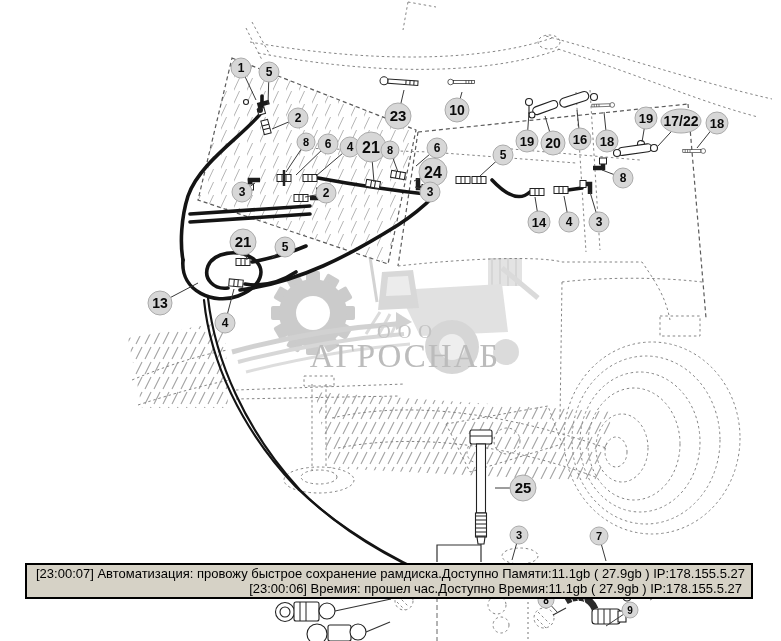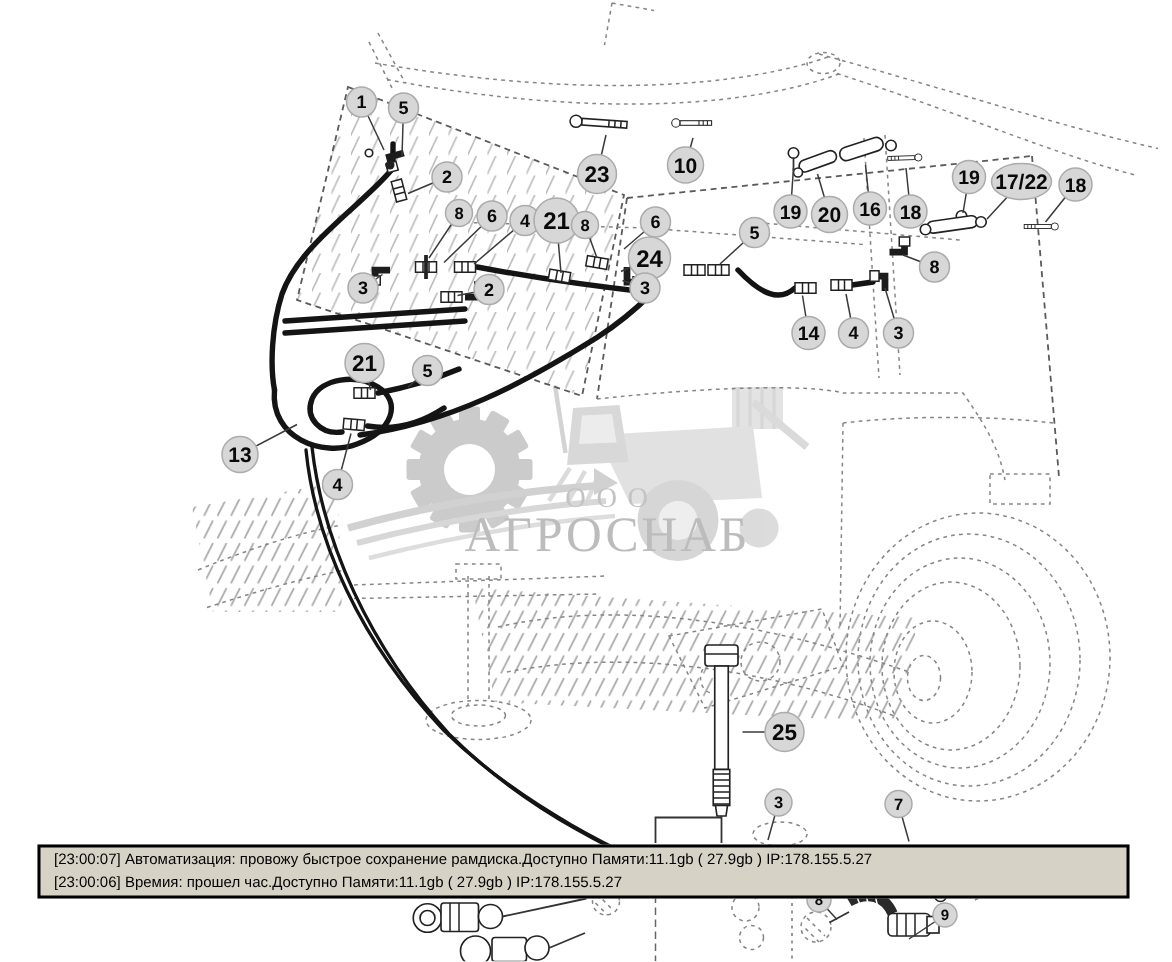--- a/index.html
+++ b/index.html
@@ -3,22 +3,22 @@
 <meta charset="utf-8">
 <style>
   html,body{margin:0;padding:0;background:#fff;}
   .canvas{position:relative;width:781px;height:641px;background:#ffffff;overflow:hidden;
           font-family:"Liberation Sans",sans-serif;}
   .canvas svg{position:absolute;left:0;top:0;}
   .status-bar{
     position:absolute;left:25px;top:563px;width:706px;height:30px;
     background:#d6d2c6;border:2px solid #000;
     padding:1px 9px;z-index:10;
-    font-size:10px;line-height:15px;color:#000;
-    white-space:nowrap;overflow:hidden;
+    font-size:13px;line-height:15px;color:#000;
+    white-space:nowrap;overflow:hidden;text-align:right;
   }
   .wm-prefix{font-family:"Liberation Serif",serif;font-size:19px;letter-spacing:7px;fill:#bdbdbd;}
   .wm-name{font-family:"Liberation Serif",serif;font-size:33px;letter-spacing:2px;fill:#b5b5b5;}
   .outline{fill:none;stroke:#858585;stroke-width:1;stroke-dasharray:2.5,2.8;}
   .outline2{fill:none;stroke:#5a5a5a;stroke-width:1.2;stroke-dasharray:4,3;}
   .hose{fill:none;stroke:#141414;stroke-width:3.6;stroke-linecap:round;}
   .hose2{fill:none;stroke:#141414;stroke-width:2.2;stroke-linecap:round;}
   .fit{stroke:#222;fill:#fff;stroke-width:1.1;}
   .thin{stroke:#333;stroke-width:1.2;fill:none;}
 </style>
@@ -421,16 +421,16 @@
         <g>
           <line x1="630" y1="610" x2="606" y2="626" stroke="#3a3a3a" stroke-width="1"></line>
           <circle cx="630" cy="610" r="8" fill="#d7d7d7" stroke="#ababab" stroke-width="1"></circle>
           <text x="630" y="613.6" text-anchor="middle" font-size="10" font-weight="700" fill="#0a0a0a" font-family="&quot;Liberation Sans&quot;, sans-serif">9</text>
         </g>
       </g>
 </svg>
 
 <div class="status-bar">
   <div>[23:00:07]  Автоматизация: провожу быстрое сохранение рамдиска.Доступно Памяти:11.1gb  ( 27.9gb ) IP:178.155.5.27</div>
-  <div>[23:00:06]  Времия: прошел час.Доступно Памяти:11.1gb  ( 27.9gb ) IP:178.155.5.27</div>
+  <div>[23:00:06]  Времия: прошел час.Доступно Времия:11.1gb  ( 27.9gb ) IP:178.155.5.27</div>
 </div>
 
 </div>
 
 </body></html>

